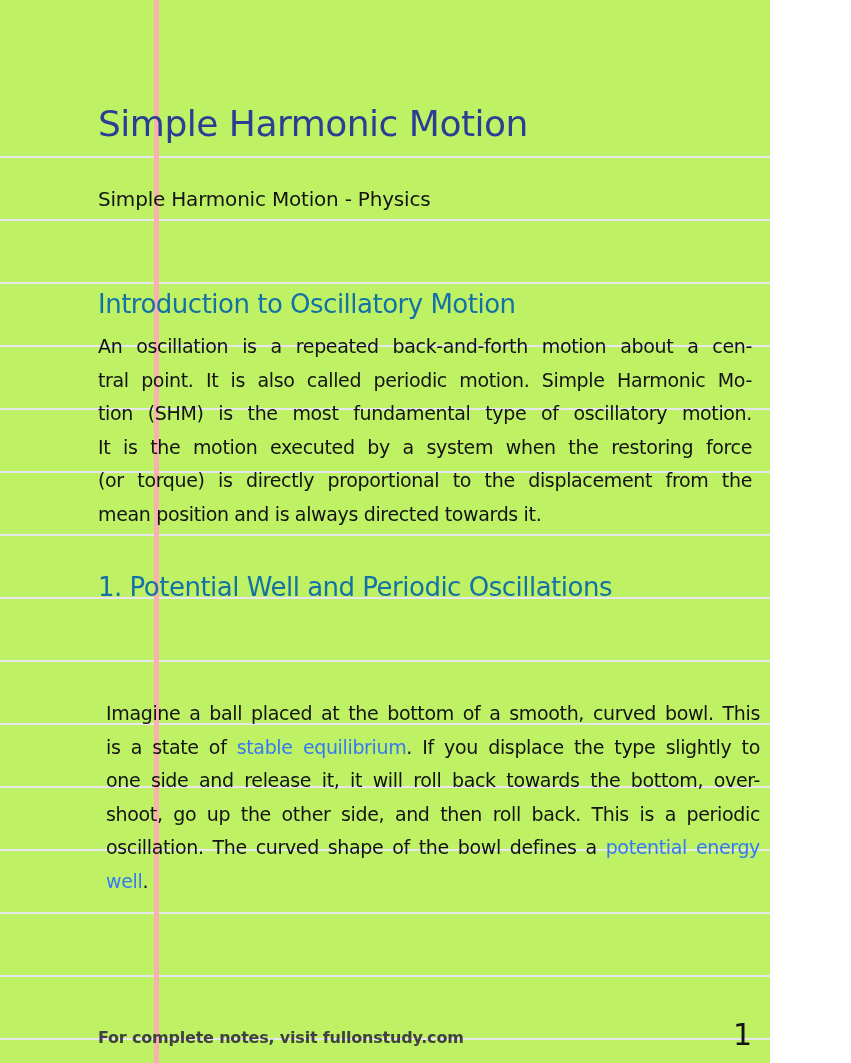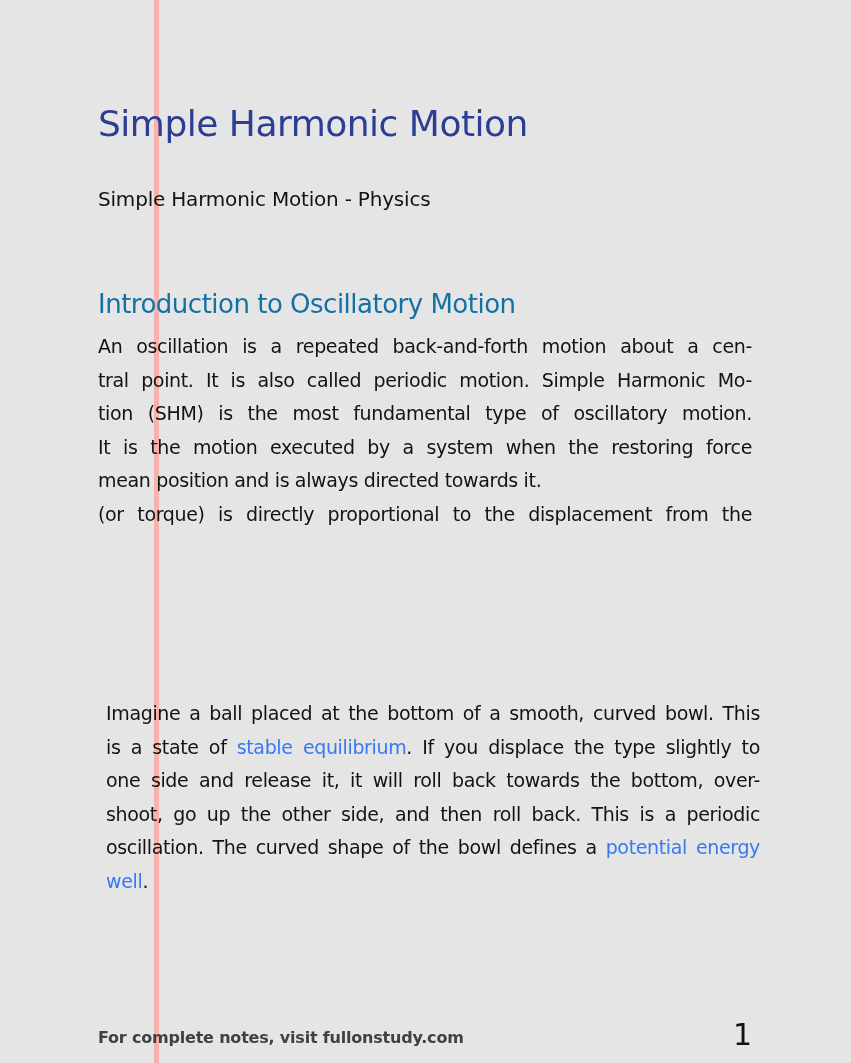--- a/index.html
+++ b/index.html
@@ -3,22 +3,22 @@
 <meta charset="utf-8">
 <style>
   html, body { margin: 0; padding: 0; }
   body {
     width: 851px; height: 1063px;
     background: #ffffff;
     font-family: "DejaVu Sans", sans-serif;
   }
   .page {
     position: relative;
-    width: 851px; height: 1063px;
-    background: #e5e5e5;
+    width: 770px; height: 1063px;
+    background: #bef264;
     overflow: hidden;
   }
   
   .ruled-lines {
     position: absolute;
     left: 0; right: 0; top: 156px; bottom: 0;
     background: repeating-linear-gradient(
       to bottom,
       var(--ruled-line, #e5e7ec) 0px,
       var(--ruled-line, #e5e7ec) 2px,
@@ -116,24 +116,25 @@
 
   <div class="block doc-subtitle">Simple Harmonic Motion - Physics</div>
 
   <div class="block section-heading intro">Introduction to Oscillatory Motion</div>
 
   <div class="block paragraph p1">
       <div class="para-line"><span>An oscillation is a repeated back-and-forth motion about a cen-</span></div>
       <div class="para-line"><span>tral point. It is also called periodic motion. Simple Harmonic Mo-</span></div>
       <div class="para-line"><span>tion (SHM) is the most fundamental type of oscillatory motion.</span></div>
       <div class="para-line"><span>It is the motion executed by a system when the restoring force</span></div>
+      <div class="para-line"><span>(or torque) is directly proportional to the displacement from the</span></div>
       <div class="para-line last"><span>mean position and is always directed towards it.</span></div>
-      <div class="para-line"><span>(or torque) is directly proportional to the displacement from the</span></div>
     </div>
 
+  <div class="block section-heading potential">1. Potential Well and Periodic Oscillations</div>
 
 
   <div class="block paragraph p2">
       <div class="para-line"><span>Imagine a ball placed at the bottom of a smooth, curved bowl. This</span></div>
       <div class="para-line"><span>is a state of </span><span class="link">stable equilibrium</span><span>. If you displace the type slightly to</span></div>
       <div class="para-line"><span>one side and release it, it will roll back towards the bottom, over-</span></div>
       <div class="para-line"><span>shoot, go up the other side, and then roll back. This is a periodic</span></div>
       <div class="para-line"><span>oscillation. The curved shape of the bowl defines a </span><span class="link">potential energy</span></div>
       <div class="para-line last"><span class="link">well</span><span>.</span></div>
     </div>

